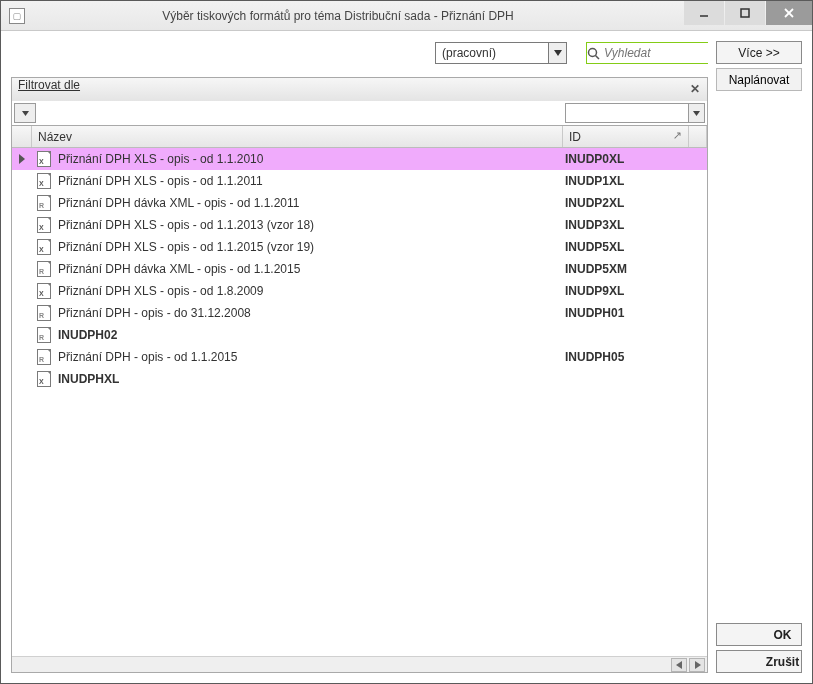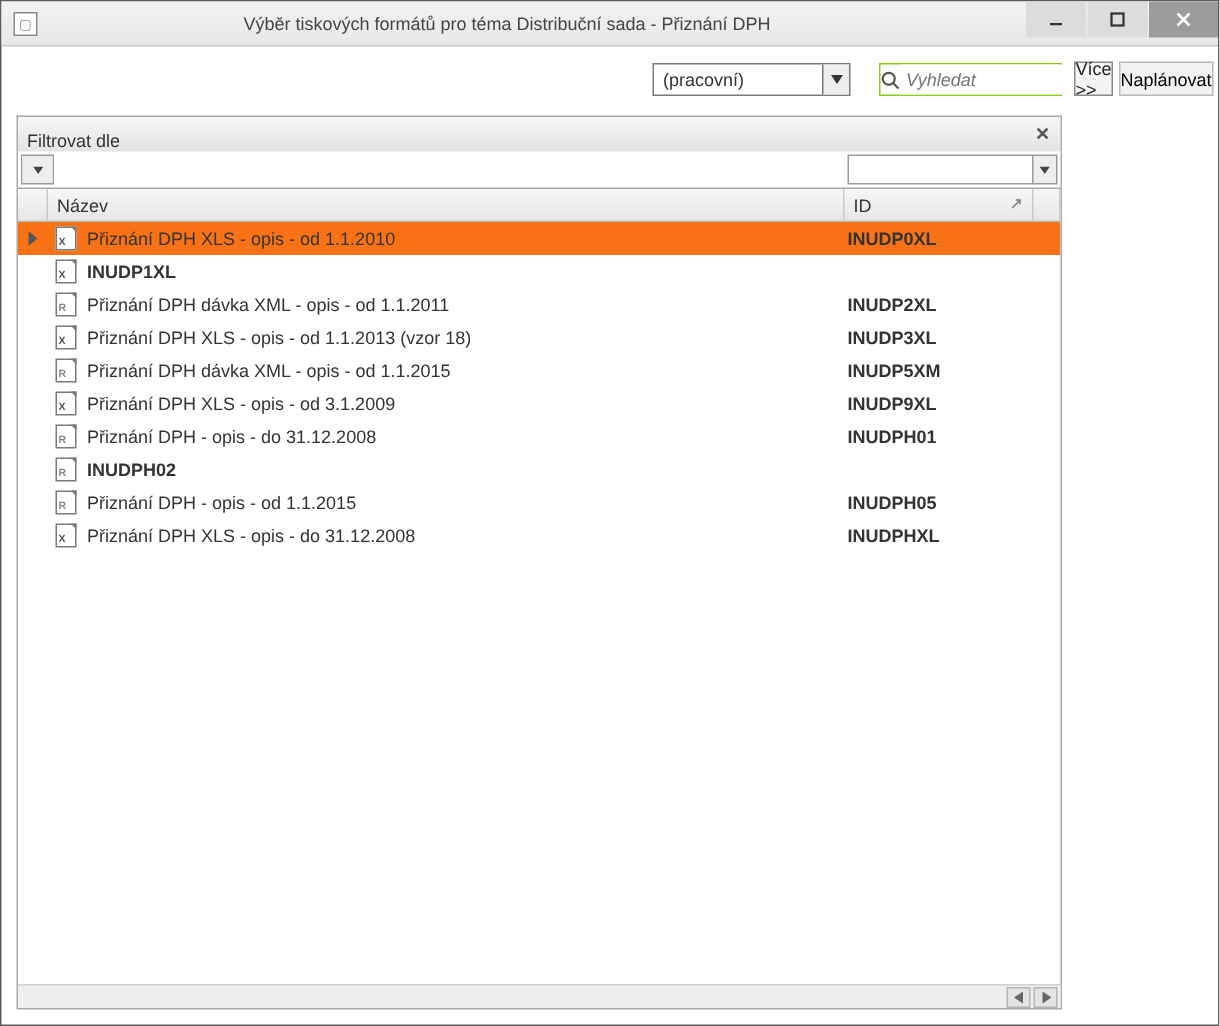--- a/index.html
+++ b/index.html
@@ -27,21 +27,21 @@
   .win-btn.close { background:#9b9b9b; color:#fff; width:46px;}
   .win-btn svg { display:block; }
   
   .client {
     flex:1; display:flex; padding:10px 10px 10px 10px; gap:8px;
   }
   .left-pane {
     flex:1; display:flex; flex-direction:column; min-width:0;
   }
   .right-pane {
-    width:86px; display:flex; flex-direction:row; gap:4px;
+    width:86px; display:flex; flex-direction:column; gap:4px;justify-content:flex-end;
   }
   .btn {
     height:23px; border:1px solid #8a8a8a; background:#f4f4f4;
     font-size:12px; color:#222; display:flex; align-items:center; justify-content:center;
     cursor:default;
   }
   .btn.disabled { color:#000000; border-color:#b8b8b8; background:#f2f2f2; }
   .btn.bold { font-weight:600; border-width:1.5px;padding-left:47px; }
   .right-spacer { flex:1; }
   
@@ -65,21 +65,21 @@
   .search-icon-box {
     width:20px; display:flex; align-items:center; justify-content:center; height:100%;
   }
   .search-input {
     border:0; outline:0; flex:1; font-size:12px; font-style:italic; color:#888; height:100%;
     padding:0 4px;
   }
   
   .filter-bar {
     height:24px; background:linear-gradient(#f6f6f6,#e4e4e4); border:1px solid #a9a9a9;
-    display:flex; align-items:flex-end; padding:0 6px; position:relative; border-bottom:0;
+    display:flex; align-items:flex-start; padding:0 6px; position:relative; border-bottom:0;text-decoration:underline;
   }
   .filter-bar .close-x {
     position:absolute; right:4px; top:3px; width:16px; height:16px;
     display:flex; align-items:center; justify-content:center; color:#555; font-weight:bold;
   }
   .filter-row2 {
     height:24px; border:1px solid #a9a9a9; border-top:0; border-bottom:0;
     display:flex; align-items:center; padding:0 2px; gap:4px;
     background:#fff;
   }
@@ -100,21 +100,21 @@
   .gh-cell { height:100%; display:flex; align-items:center; padding:0 6px; border-right:1px solid #c9c9c9;}
   .gh-left { width:20px; padding:0; border-right:1px solid #c9c9c9;}
   .gh-name { flex:1; }
   .gh-id { width:126px; position:relative;}
   .gh-id .sort-slash { position:absolute; right:6px; top:3px; color:#777; font-size:11px;}
   .gh-small { width:18px; padding:0;}
   .grid-body { flex:1; overflow:hidden; }
   .row {
     display:flex; height:22px; align-items:center; font-size:12px; color:#333;
   }
-  .row.selected { background:#f97316; }
+  .row.selected { background:#f0abfc; }
   .rc-left { width:20px; display:flex; align-items:center; justify-content:center;}
   .rc-icon { width:24px; display:flex; align-items:center; justify-content:center;}
   .rc-name { flex:1; padding-left:2px; white-space:nowrap; overflow:hidden; text-overflow:ellipsis;}
   .rc-id { width:126px; padding-left:2px;font-weight:bold;}
   .rc-small { width:18px;}
   
   .tri {
     width:0; height:0; border-top:5px solid transparent; border-bottom:5px solid transparent;
     border-left:6px solid #555;
   }
@@ -239,20 +239,21 @@
               <div class="rc-id">INUDP0XL</div>
               <div class="rc-small"></div>
             </div>
             <div class="row">
               <div class="rc-left"></div>
               <div class="rc-icon">
                 <div class="doc-ico xls">
                   <div class="tag">X</div>
                 </div>
               </div>
+              <div class="rc-name">Přiznání DPH XLS - opis - od 1.1.2011</div>
               <div class="rc-id">INUDP1XL</div>
               <div class="rc-small"></div>
             </div>
             <div class="row">
               <div class="rc-left"></div>
               <div class="rc-icon">
                 <div class="doc-ico rpt">
                   <div class="tag">R</div>
                 </div>
               </div>
@@ -267,36 +268,47 @@
                   <div class="tag">X</div>
                 </div>
               </div>
               <div class="rc-name">Přiznání DPH XLS - opis - od 1.1.2013 (vzor 18)</div>
               <div class="rc-id">INUDP3XL</div>
               <div class="rc-small"></div>
             </div>
             <div class="row">
               <div class="rc-left"></div>
               <div class="rc-icon">
+                <div class="doc-ico xls">
+                  <div class="tag">X</div>
+                </div>
+              </div>
+              <div class="rc-name">Přiznání DPH XLS - opis - od 1.1.2015 (vzor 19)</div>
+              <div class="rc-id">INUDP5XL</div>
+              <div class="rc-small"></div>
+            </div>
+            <div class="row">
+              <div class="rc-left"></div>
+              <div class="rc-icon">
                 <div class="doc-ico rpt">
                   <div class="tag">R</div>
                 </div>
               </div>
               <div class="rc-name">Přiznání DPH dávka XML - opis - od 1.1.2015</div>
               <div class="rc-id">INUDP5XM</div>
               <div class="rc-small"></div>
             </div>
             <div class="row">
               <div class="rc-left"></div>
               <div class="rc-icon">
                 <div class="doc-ico xls">
                   <div class="tag">X</div>
                 </div>
               </div>
-              <div class="rc-name">Přiznání DPH XLS - opis - od 3.1.2009</div>
+              <div class="rc-name">Přiznání DPH XLS - opis - od 1.8.2009</div>
               <div class="rc-id">INUDP9XL</div>
               <div class="rc-small"></div>
             </div>
             <div class="row">
               <div class="rc-left"></div>
               <div class="rc-icon">
                 <div class="doc-ico rpt">
                   <div class="tag">R</div>
                 </div>
               </div>
@@ -325,21 +337,20 @@
               <div class="rc-id">INUDPH05</div>
               <div class="rc-small"></div>
             </div>
             <div class="row">
               <div class="rc-left"></div>
               <div class="rc-icon">
                 <div class="doc-ico xls">
                   <div class="tag">X</div>
                 </div>
               </div>
-              <div class="rc-name">Přiznání DPH XLS - opis - do 31.12.2008</div>
               <div class="rc-id">INUDPHXL</div>
               <div class="rc-small"></div>
             </div>
           </div>
         <div class="hscroll">
           <div class="arrow">
             <svg width="7" height="8">
                 <polygon points="6,0 6,8 0,4" fill="#666"></polygon>
               </svg>
           </div>

